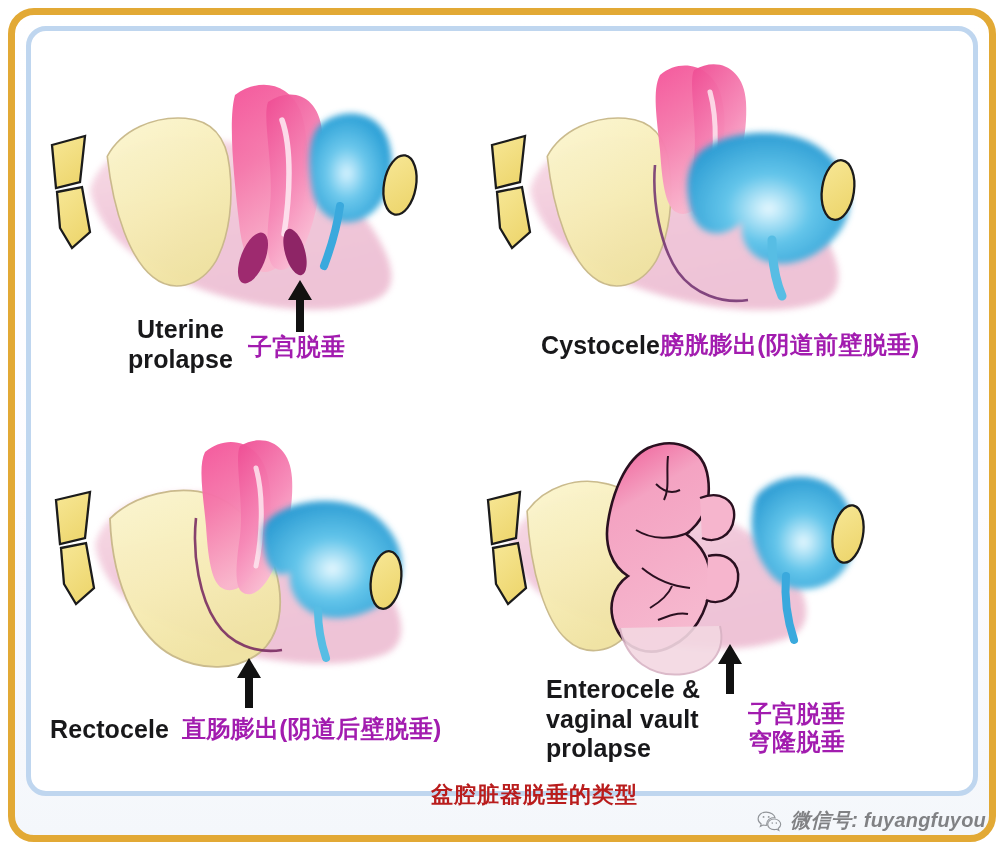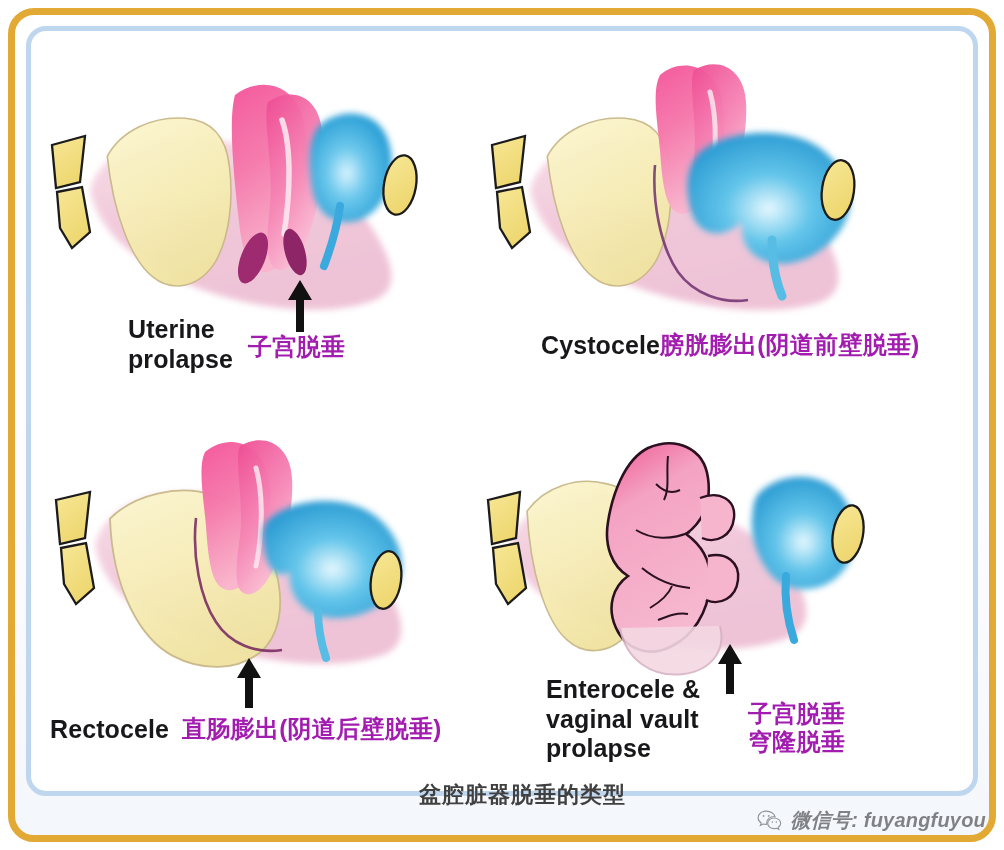--- a/index.html
+++ b/index.html
@@ -62,34 +62,35 @@
     letter-spacing: .1px;
   }
   .lbl-cn {
     color: #a21caf;
     font-weight: 700;
     font-size: 24px;
     letter-spacing: .3px;
   }
   .caption-cn {
     position: absolute;
-    color: #404040;
+    color: #b91c1c;
     font-weight: 700;
     font-size: 22px;
     letter-spacing: 1px;
     white-space: pre;
+    margin-left: 12px;
   }
 
   
   #footer {
     position: absolute;
     right: 18px;
     bottom: 16px;
     display: flex;
-    align-items: flex-start;
+    align-items: flex-end;
     gap: 9px;
     opacity: .62;
   }
   #footer .wechat-icon {
     width: 26px; height: 26px;
     display: block;
   }
   #footer .wechat-text {
     color: #3a3a3c;
     font-size: 20px;
@@ -288,21 +289,21 @@
                C753 506 754 498 760 492 Z" fill="url(#bladderGrad2)" filter="url(#softGlow)"></path>
       <path d="M786 576 C784 600 788 622 794 640" stroke="#3aa9dd" stroke-width="8" fill="none" stroke-linecap="round"></path>
       <ellipse cx="848" cy="534" rx="15" ry="29" fill="url(#boneGrad)" stroke="#1b1b1b" stroke-width="2.3" transform="rotate(10 848 534)"></ellipse>
 
       <g>
         <path d="M726 694 L726 664 L718 664 L730 644 L742 664 L734 664 L734 694 Z" fill="#111"></path>
       </g>
     </g>
   </svg>
 
-  <div class="lbl lbl-en" style="left:128px; top:315px;">Uterine
+  <div class="lbl lbl-en" style="left:128px; top:315px;text-align:center;">Uterine
 prolapse</div>
   <div class="lbl lbl-cn" style="left:248px; top:333px;">子宫脱垂</div>
 
   <div class="lbl lbl-cn" style="left:660px; top:331px;">膀胱膨出(阴道前壁脱垂)</div>
   <div class="lbl lbl-en" style="left:541px; top:331px;">Cystocele</div>
 
   <div class="lbl lbl-en" style="left:50px; top:715px;">Rectocele</div>
   <div class="lbl lbl-cn" style="left:166px; top:715px;margin-left:16px;">直肠膨出(阴道后壁脱垂)</div>
 
   <div class="lbl lbl-en" style="left:546px; top:675px;">Enterocele &amp;

